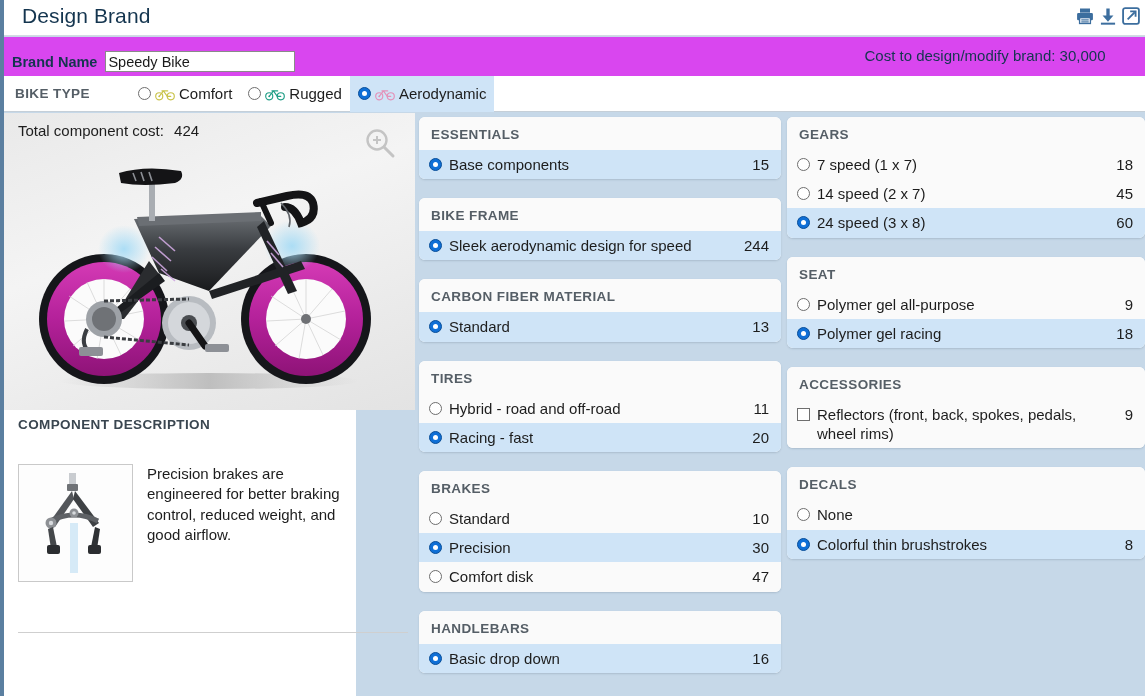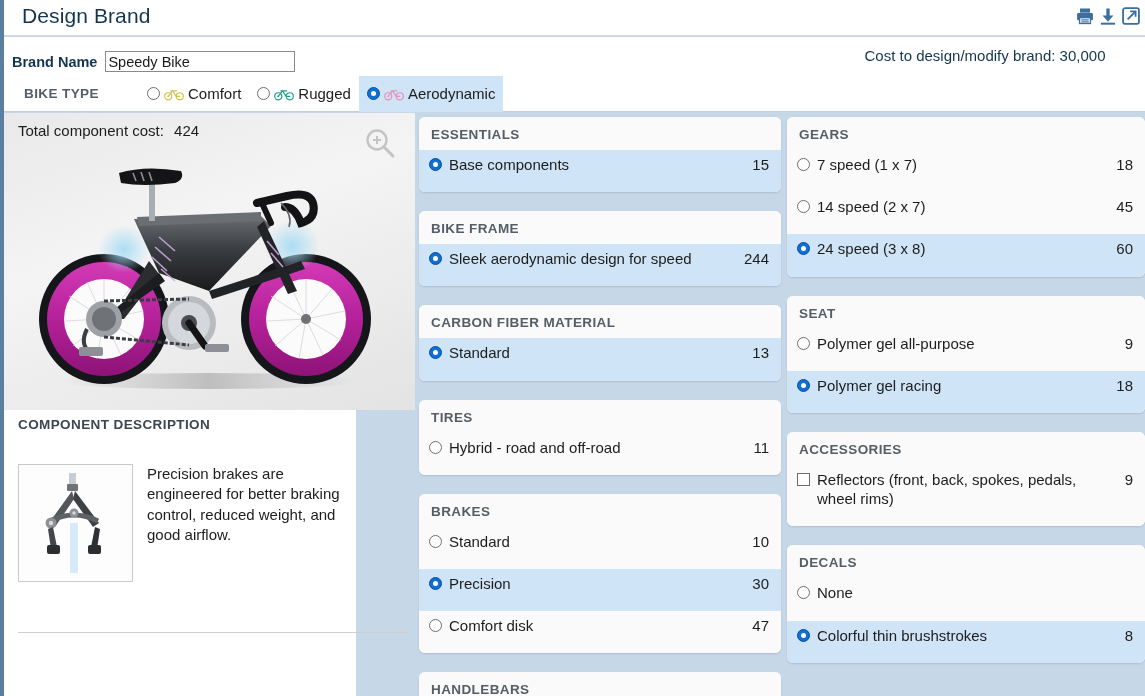--- a/index.html
+++ b/index.html
@@ -38,21 +38,21 @@
   .title-icons {
     position: absolute; right: 4px; top: 6px;
     display: flex; align-items: center; gap: 3px;
   }
   .ticon { width: 20px; height: 20px; display: block; cursor: pointer; }
 
   
   .brandrow {
     position: absolute; left: 4px; top: 37px;
     width: 1141px; height: 50px;
-    background: #ffffff;
+    background: #d946ef;
     border-bottom: 1px solid #d3dbe2;
     display: flex; align-items: center;
   }
   .brand-label {
     margin-left: 8px;
     font-size: 14.5px; font-weight: bold; color: #14354f;
   }
   .brand-input {
     margin-left: 8px;
     width: 190px; height: 21px;
@@ -72,21 +72,21 @@
 
   
   .typerow {
     position: absolute; left: 4px; top: 76px;
     width: 1141px; height: 36px;
     background: #ffffff;
     border-bottom: 1px solid #c5cfd8;
     display: flex; align-items: center;
   }
   .type-label {
-    margin-left: 20px; width: 115px;
+    margin-left: 11px; width: 115px;
     font-size: 13.5px; font-weight: bold; color: #555e66;
     letter-spacing: 0.4px;
   }
   .type-opt {
     height: 36px;
     display: flex; align-items: center; gap: 4px;
     padding: 0 8px;
     font-size: 15px; color: #1d1d1d;
     cursor: pointer;
   }
@@ -159,21 +159,21 @@
     box-shadow: 0 1px 2px rgba(60,80,100,0.20);
   }
   .panel-head {
     padding: 10px 12px 8px 12px;
     font-size: 13.5px; font-weight: bold;
     color: #555e66; letter-spacing: 0.4px;
     background: #fafafa;
   }
   .opt {
     display: flex; align-items: flex-start;
-    padding: 5px 12px 18px 10px;
+    padding: 5px 12px 5px 10px;
     min-height: 29px;
     font-size: 15px; color: #1d1d1d;
     background: #fafafa;
     cursor: pointer;
   }
   .opt.selected { background: #cfe4f7; }
   .opt .ctrl { margin-top: 3px; margin-right: 7px; flex: none; }
   .opt .olabel { flex: 1 1 auto; line-height: 1.28; }
   .opt .oprice { flex: none; margin-left: 10px; text-align: right; min-width: 26px; line-height: 1.28; }
   .checkbox-o {
@@ -422,20 +422,25 @@
           <span class="oprice">13</span>
         </div>
       </div>
       <div class="panel">
         <div class="panel-head">TIRES</div>
         <div class="opt">
           <span class="ctrl radio-o"></span>
           <span class="olabel">Hybrid - road and off-road</span>
           <span class="oprice">11</span>
         </div>
+        <div class="opt selected">
+          <span class="ctrl radio-on"></span>
+          <span class="olabel">Racing - fast</span>
+          <span class="oprice">20</span>
+        </div>
       </div>
       <div class="panel">
         <div class="panel-head">BRAKES</div>
         <div class="opt">
           <span class="ctrl radio-o"></span>
           <span class="olabel">Standard</span>
           <span class="oprice">10</span>
         </div>
         <div class="opt selected">
           <span class="ctrl radio-on"></span>

